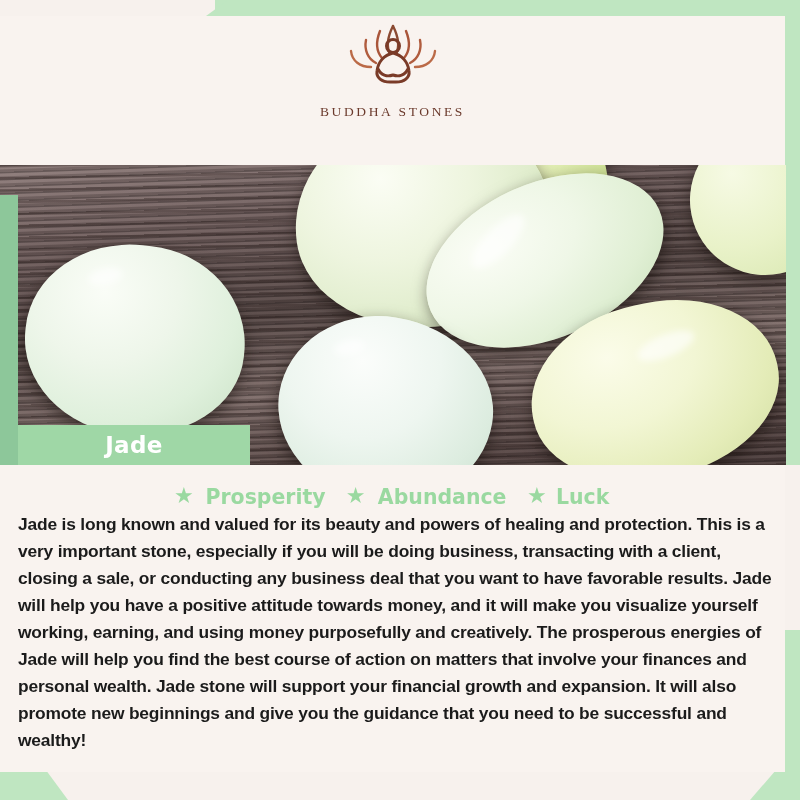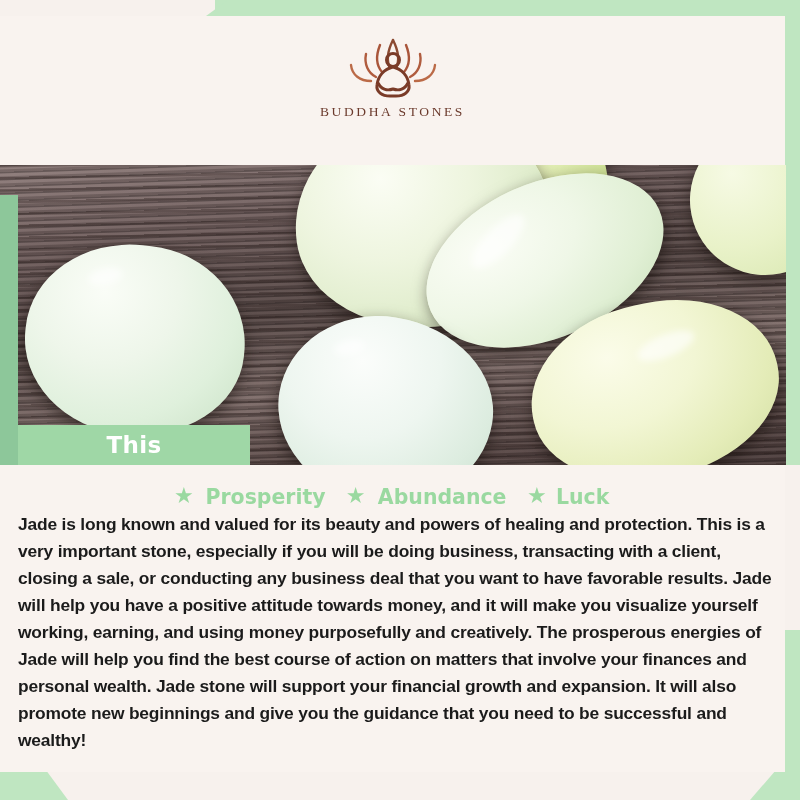--- a/index.html
+++ b/index.html
@@ -107,21 +107,21 @@
   
   .header {
     position: absolute;
     top: 16px; left: 0;
     width: 785px;
     height: 104px;
     z-index: 5;
     display: flex;
     flex-direction: column;
     align-items: center;
-    justify-content: flex-end;
+    justify-content: space-between;
     padding-top: 4px;
   }
   .logo-mark { width: 150px; height: 68px; display: block; }
   .logo-word {
     margin-top: 2px;
     font-family: "Liberation Serif", serif;
     font-size: 13.5px;
     letter-spacing: 2.6px;
     color: #6b3a2c;
     font-weight: 400;
@@ -348,21 +348,21 @@
     </div>
     <div class="stone s6">
       <div class="gloss" style="left:22%;top:16%;width:30px;height:14px;transform:rotate(-20deg)"></div>
     </div>
   </div>
 
   <div class="accent-left-edge"></div>
   <div class="accent-right-edge2"></div>
 
   <div class="jade-label">
-    <span class="jade-text">This</span>
+    <span class="jade-text">Jade</span>
   </div>
 
   <div class="benefits">
     <div class="benefit">
       <span class="star">★</span>
       <span class="benefit-label">Prosperity</span>
     </div>
     <div class="benefit">
       <span class="star">★</span>
       <span class="benefit-label">Abundance</span>

